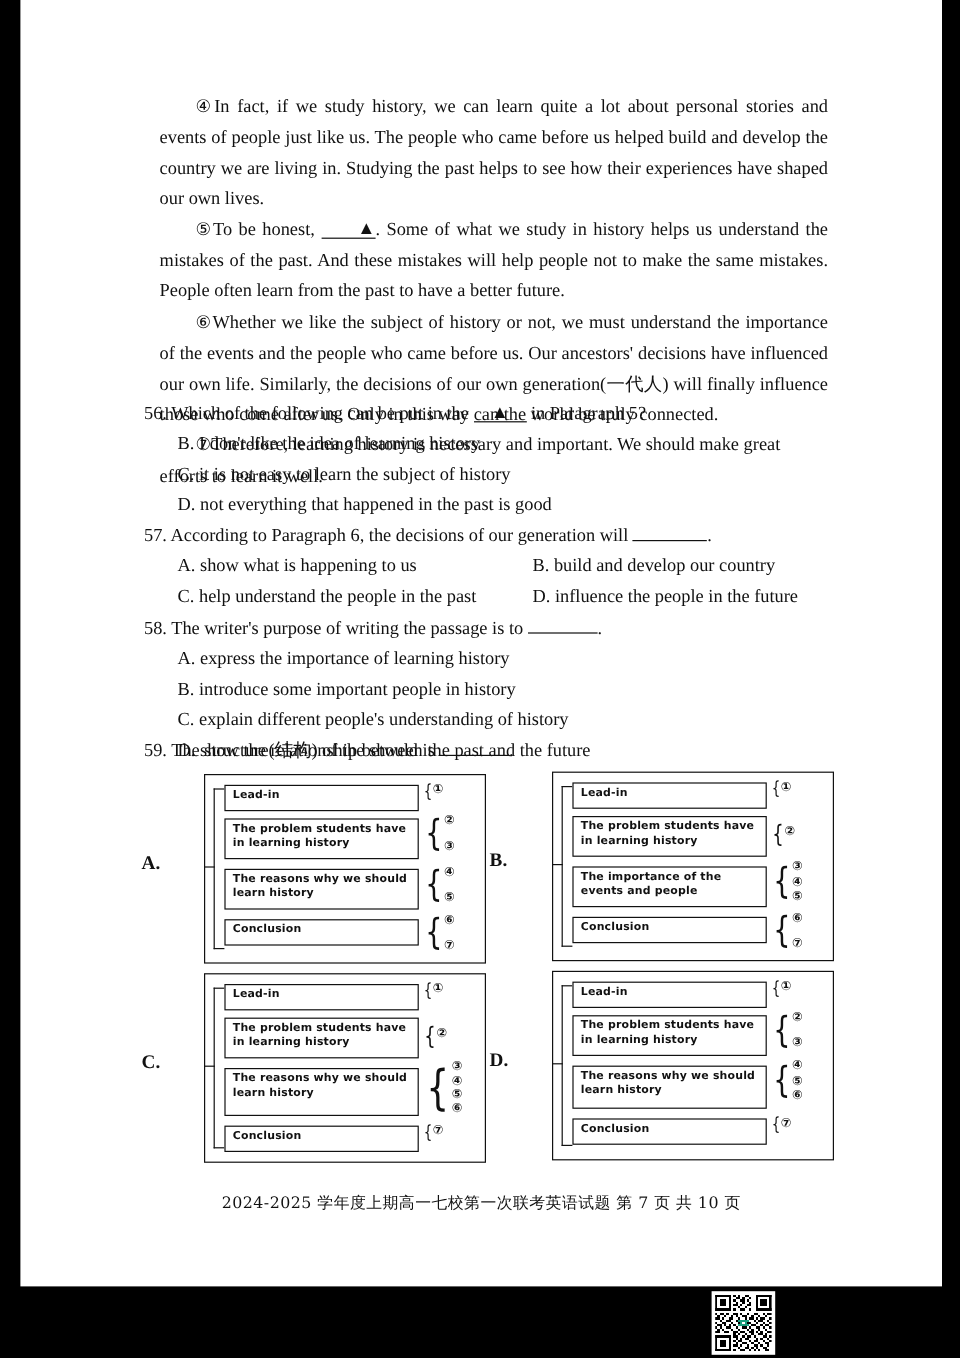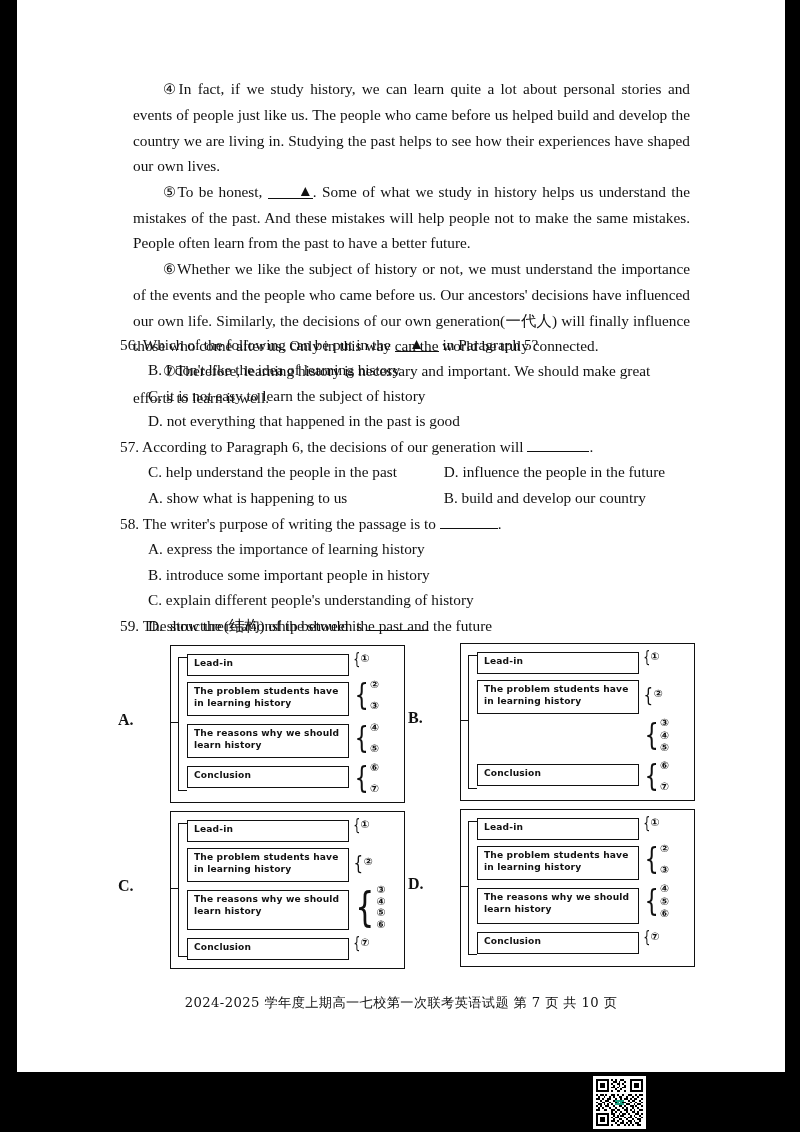--- a/index.html
+++ b/index.html
@@ -246,26 +246,26 @@
     <div class="qlist" style="top:332px;">
       <p class="q-stem"><span>56.</span> <span>Which of the following can be put in the </span><span class="blank-tri">▲</span><span> in Paragraph 5?</span></p>
       <p class="opt">B. I don't like the idea of learning history</p>
       <p class="opt">C. it is not easy to learn the subject of history</p>
       <p class="opt">D. not everything that happened in the past is good</p>
     </div>
 
     <div class="qlist" style="top:434px;">
       <p class="q-stem"><span>57.</span> <span>According to Paragraph 6, the decisions of our generation will </span><span class="blank-line"></span><span>.</span></p>
       <div class="opt-row">
+        <span class="opt-a">A. show what is happening to us</span>
+        <span class="opt-b">B. build and develop our country</span>
+      </div>
+      <div class="opt-row">
         <span class="opt-a">C. help understand the people in the past</span>
         <span class="opt-b">D. influence the people in the future</span>
-      </div>
-      <div class="opt-row">
-        <span class="opt-a">A. show what is happening to us</span>
-        <span class="opt-b">B. build and develop our country</span>
       </div>
     </div>
 
     <div class="qlist" style="top:511px;">
       <p class="q-stem"><span>58.</span> <span>The writer's purpose of writing the passage is to </span><span class="blank-line short"></span><span>.</span></p>
       <p class="opt">A. express the importance of learning history</p>
       <p class="opt">B. introduce some important people in history</p>
       <p class="opt">C. explain different people's understanding of history</p>
       <p class="opt">D. show the relationship between the past and the future</p>
     </div>
@@ -319,20 +319,21 @@
       </div>
 
       <div class="diagram-cell cell-b">
         <span class="opt-letter">B.</span>
         <div class="dia-outer"></div>
         <div class="spine"></div>
         <div class="spine-tick"></div>
         <div class="boxes">
           <div class="sbox" style="top:2px;  height:22px;">Lead-in</div>
           <div class="sbox" style="top:30px; height:34px;">The problem students have in learning history</div>
+          <div class="sbox" style="top:72px; height:34px;">The importance of the events and people</div>
           <div class="sbox" style="top:114px;height:22px;">Conclusion</div>
         </div>
         <div class="nums">
           <div class="numgrp" style="top:3px;">
               <span class="brace">{</span>
               <span class="numcol" style="height:14px;">
                 <span>①</span>
               </span>
             </div>
           <div class="numgrp" style="top:38px;">

